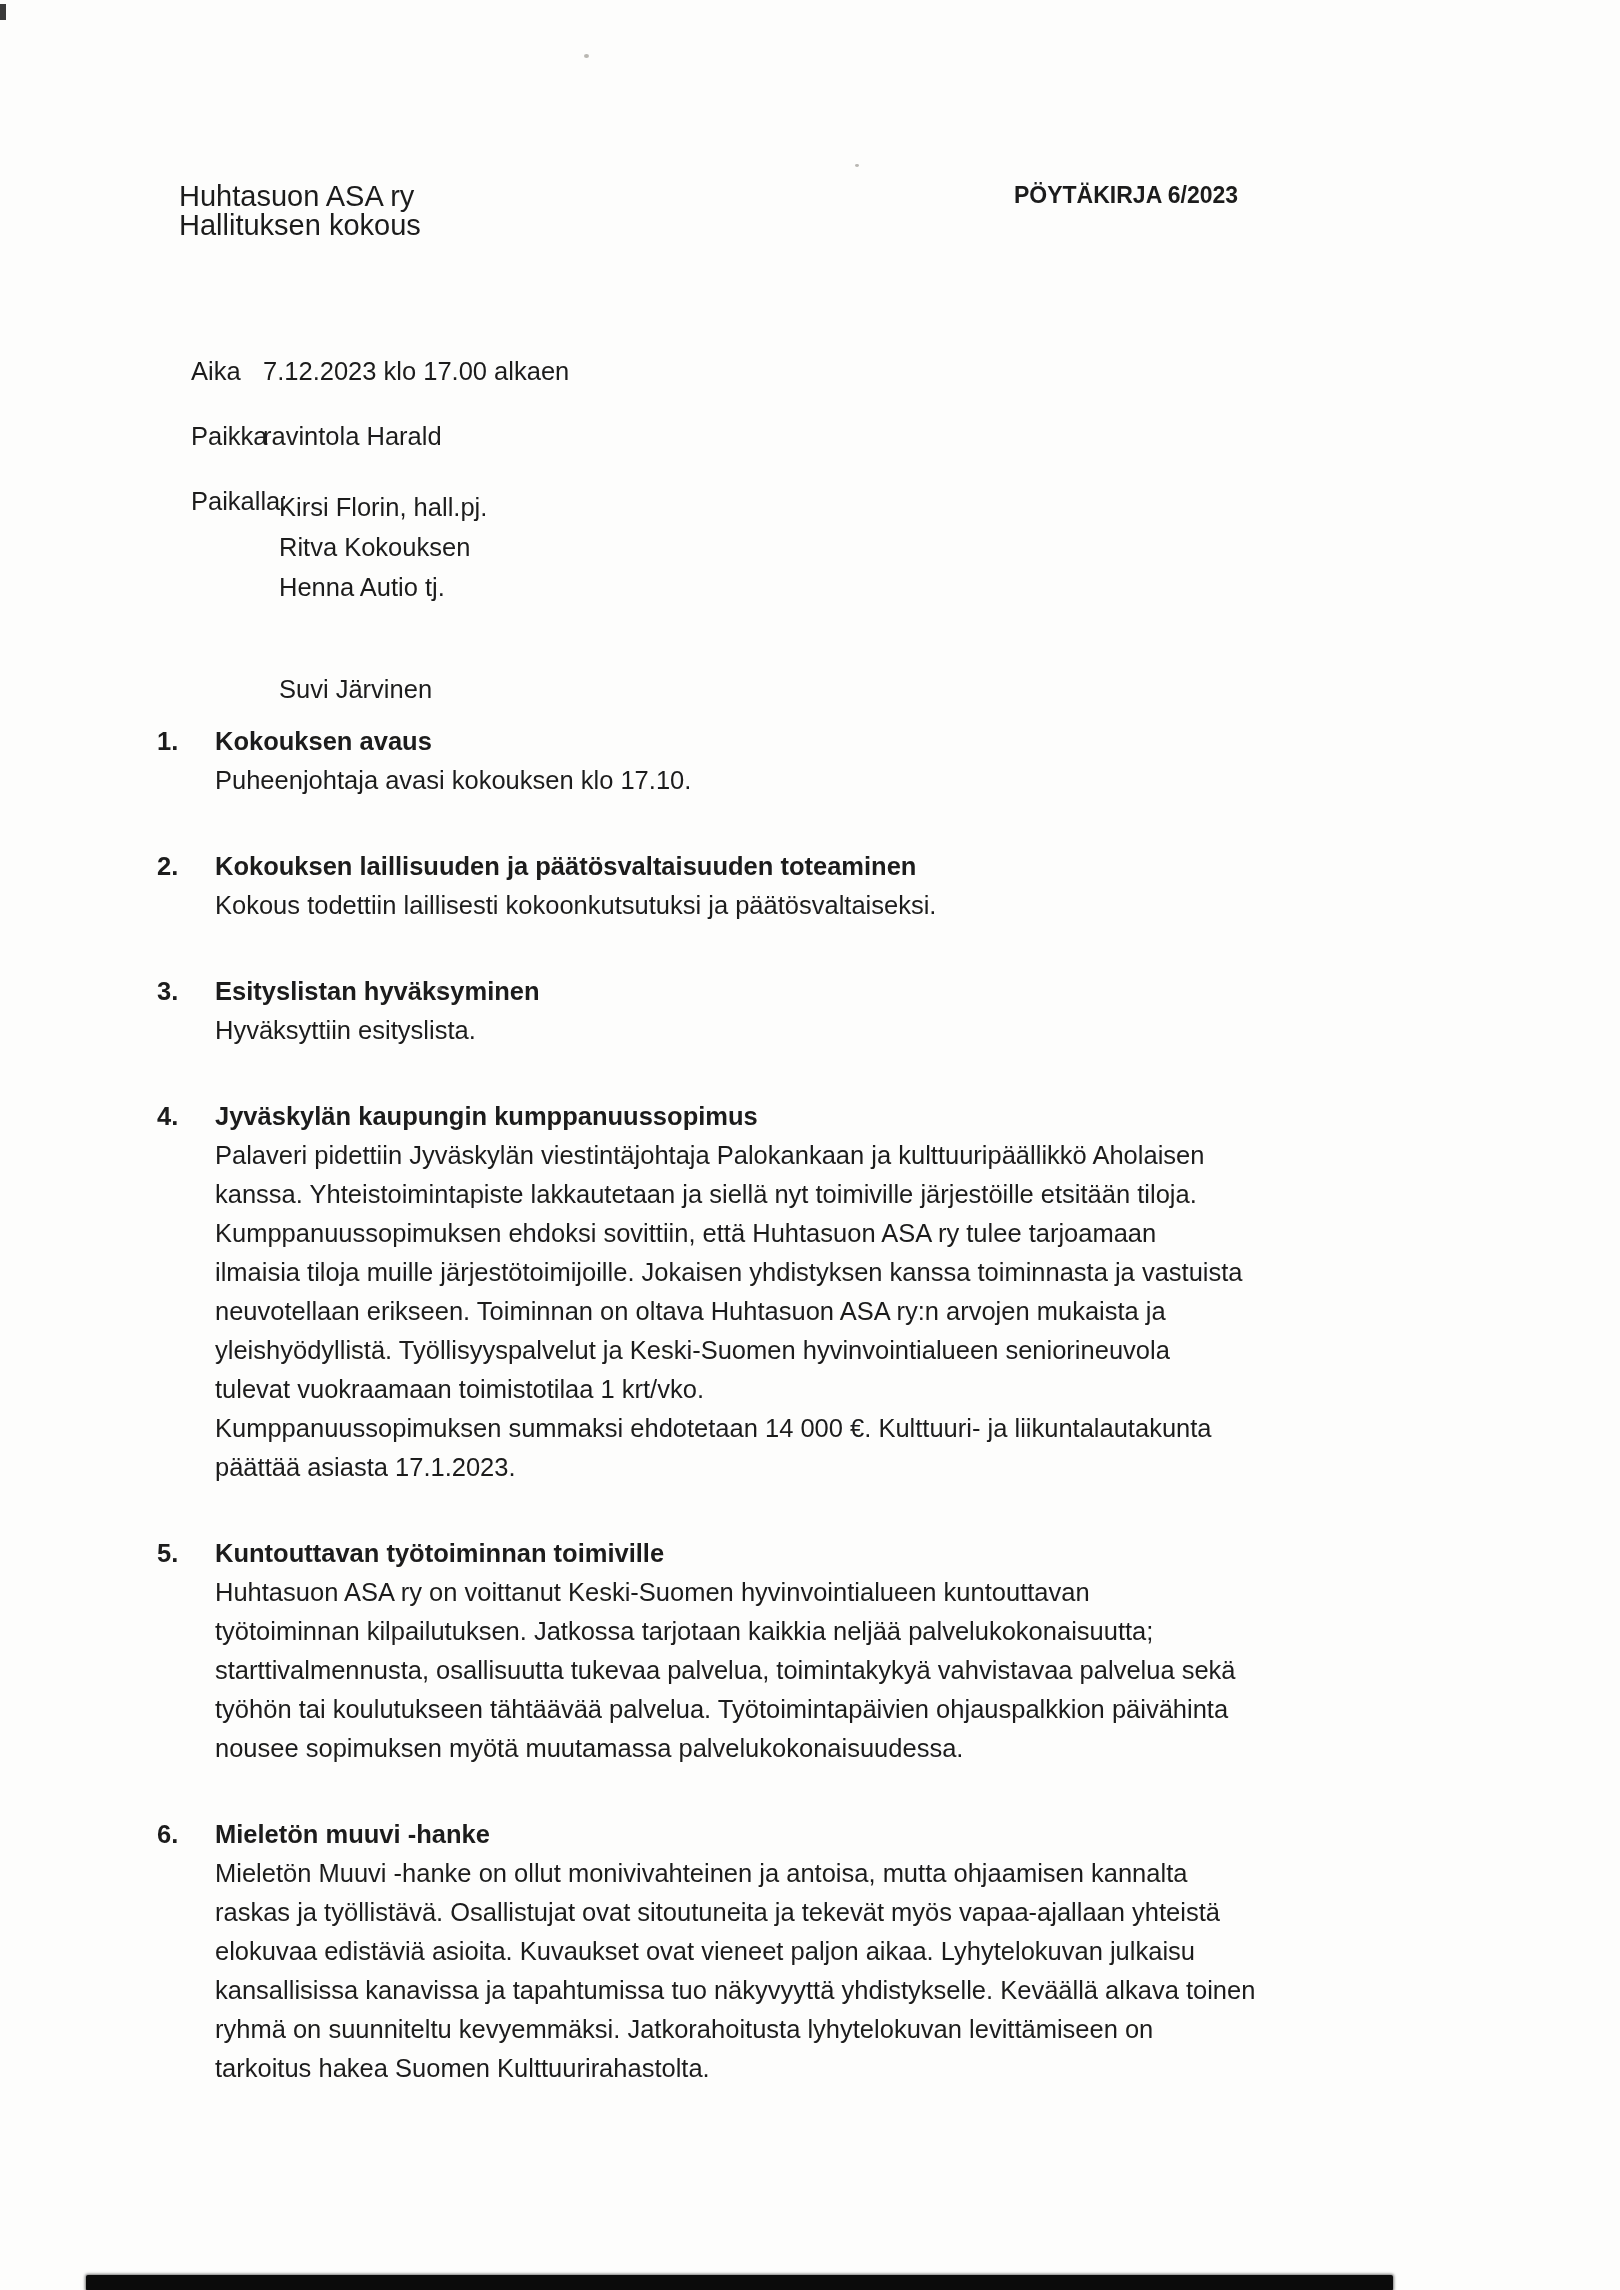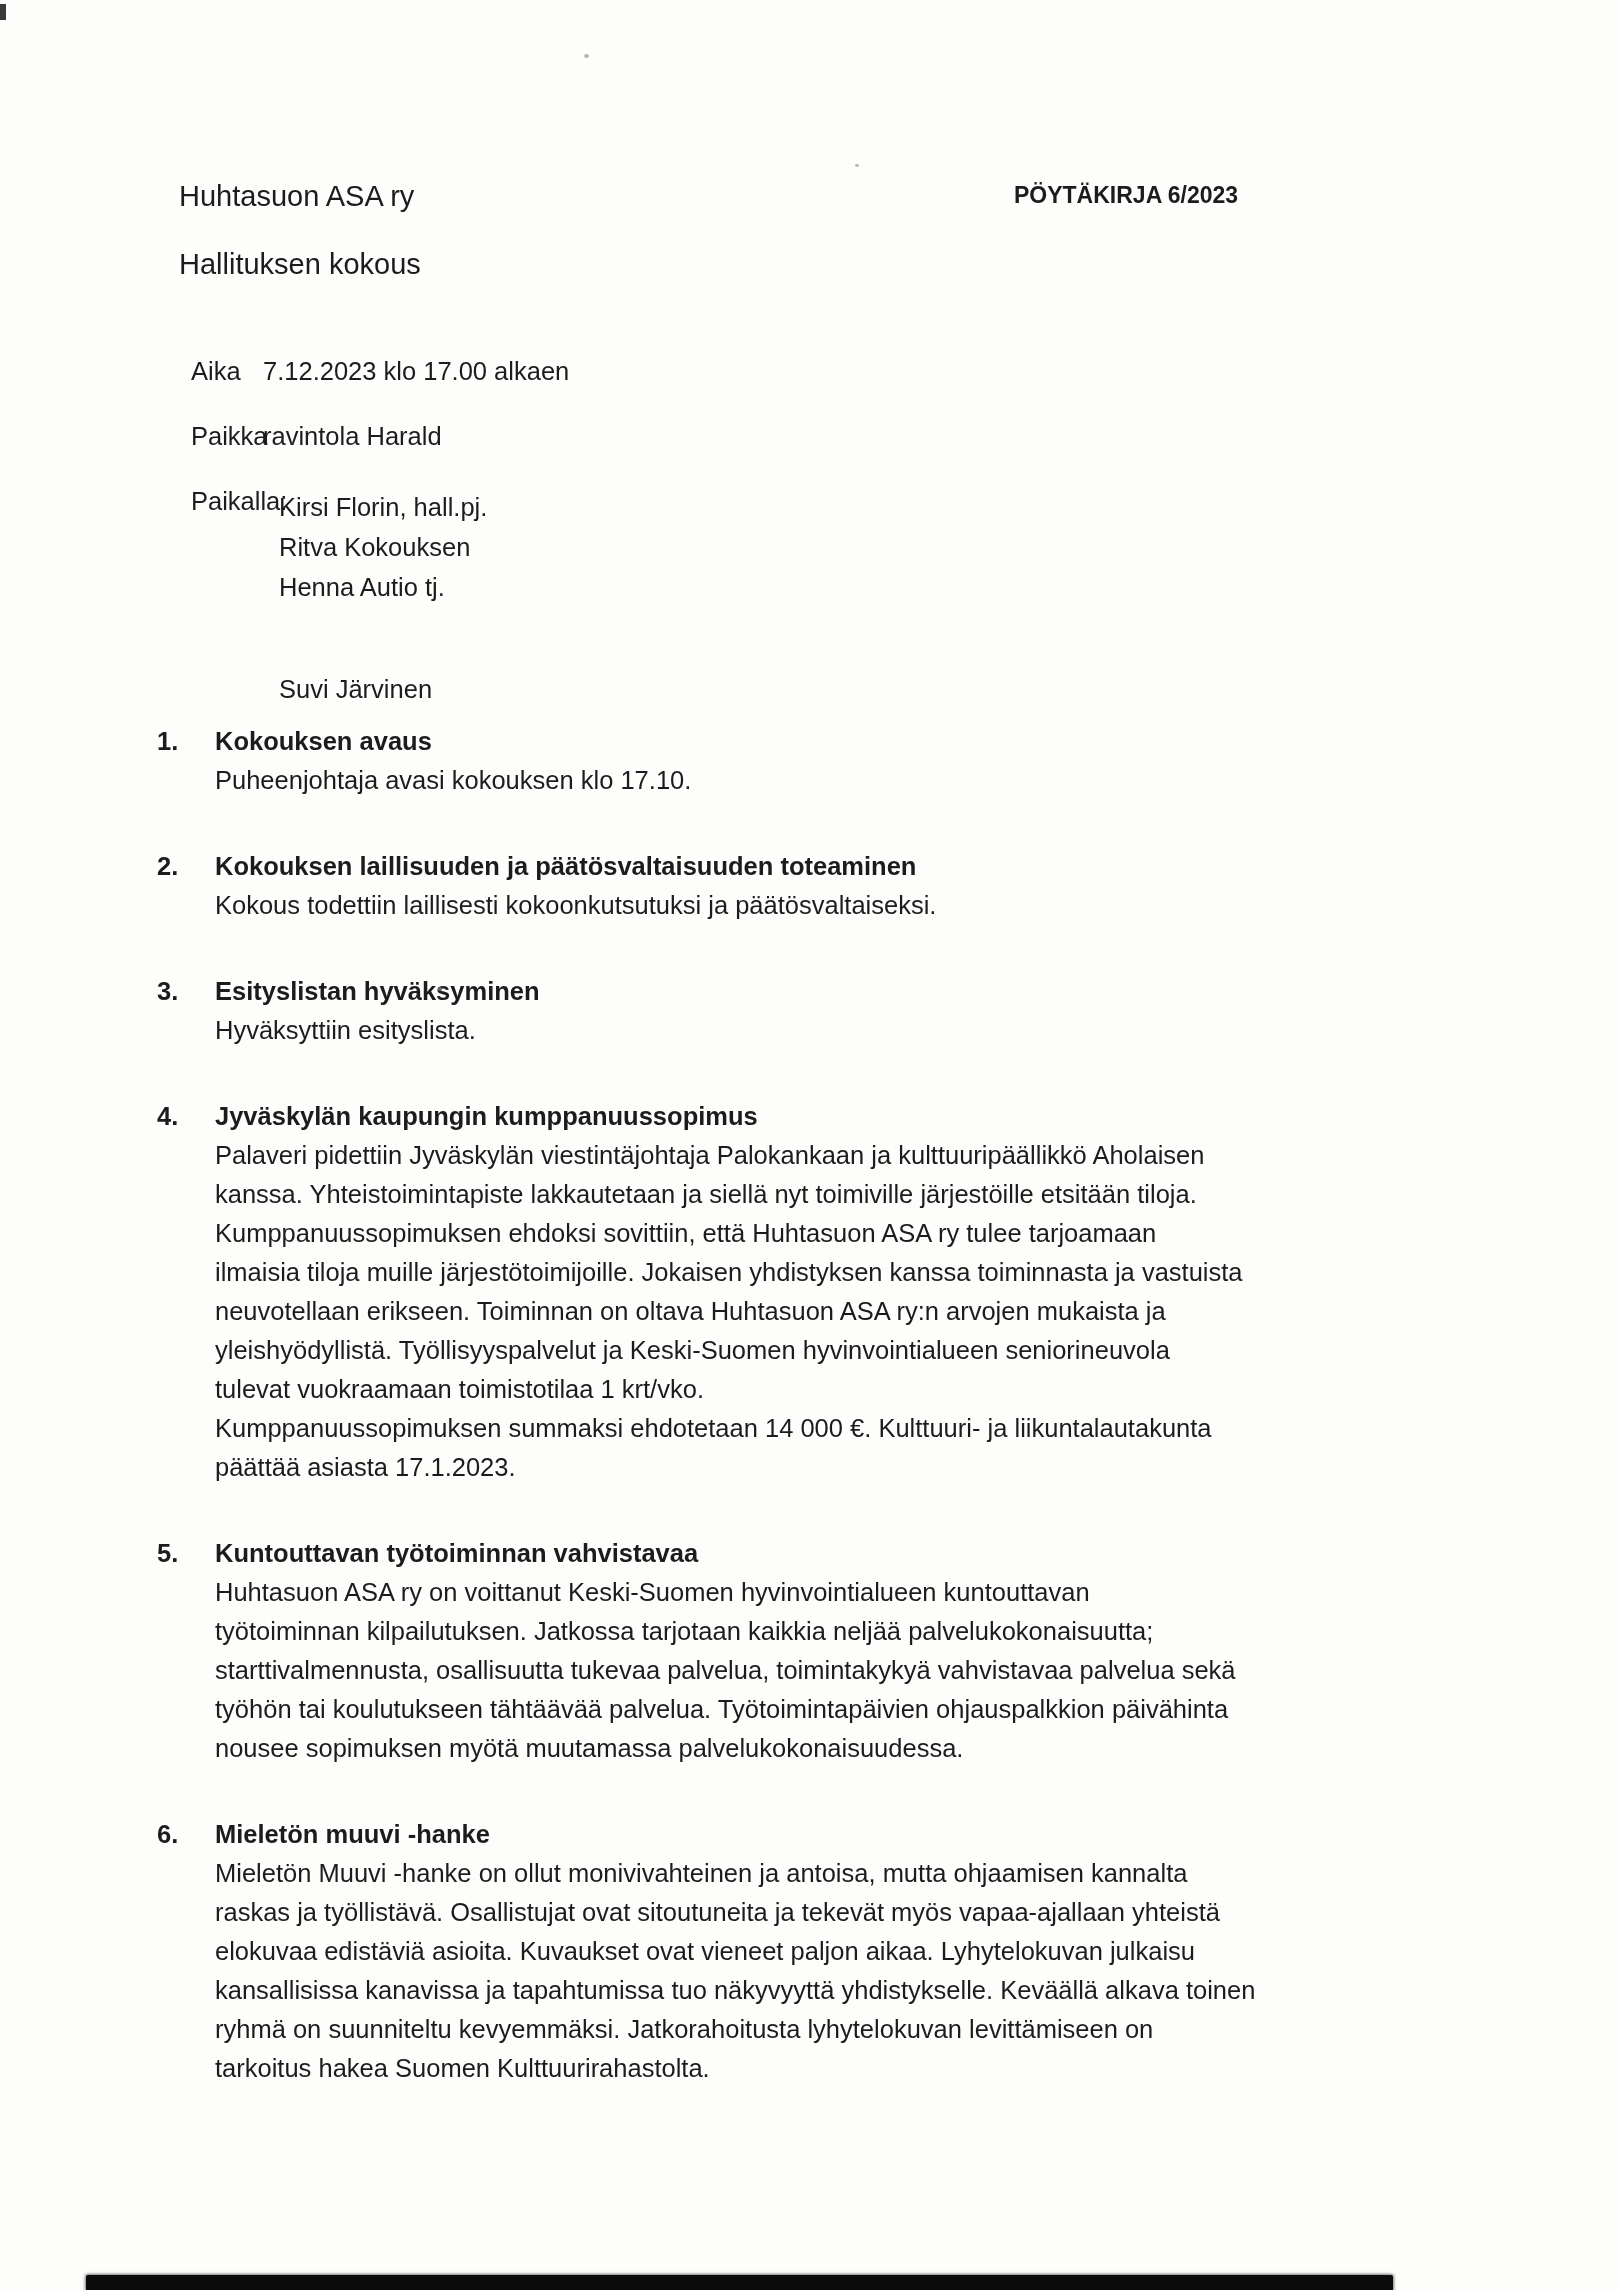--- a/index.html
+++ b/index.html
@@ -9,21 +9,21 @@
     font-family: "Liberation Sans", sans-serif;
     color: #1c1c1c;
     position: relative;
     overflow: hidden;
   }
   .page { position: absolute; inset: 0; }
 
   
   .org-block { position: absolute; left: 179px; top: 182px; }
   .org-name, .meeting-type { font-weight: normal; font-size: 29px; line-height: 29px; }
-  .meeting-type { margin-top: 39px; }
+  .meeting-type { }
   .doc-type {
     position: absolute; left: 1014px; top: 182px;
     font-weight: bold; font-size: 23px;
   }
 
   
   .meta-row { position: absolute; left: 191px; font-size: 25.5px; }
   .row-time   { top: 357px; }
   .row-place  { top: 422px; }
   .row-attend { top: 487px; }
@@ -118,21 +118,21 @@
 yleishyödyllistä. Työllisyyspalvelut ja Keski-Suomen hyvinvointialueen seniorineuvola
 tulevat vuokraamaan toimistotilaa 1 krt/vko.
 Kumppanuussopimuksen summaksi ehdotetaan 14 000 €. Kulttuuri- ja liikuntalautakunta
 päättää asiasta 17.1.2023.</div>
       </div>
     </div>
 
     <div class="section">
       <div class="section-number">5.</div>
       <div class="section-content">
-        <div class="section-title">Kuntouttavan työtoiminnan vahvistavaa</div>
+        <div class="section-title">Kuntouttavan työtoiminnan toimiville</div>
         <div class="section-body">Huhtasuon ASA ry on voittanut Keski-Suomen hyvinvointialueen kuntouttavan
 työtoiminnan kilpailutuksen. Jatkossa tarjotaan kaikkia neljää palvelukokonaisuutta;
 starttivalmennusta, osallisuutta tukevaa palvelua, toimintakykyä vahvistavaa palvelua sekä
 työhön tai koulutukseen tähtäävää palvelua. Työtoimintapäivien ohjauspalkkion päivähinta
 nousee sopimuksen myötä muutamassa palvelukokonaisuudessa.</div>
       </div>
     </div>
 
     <div class="section">
       <div class="section-number">6.</div>

